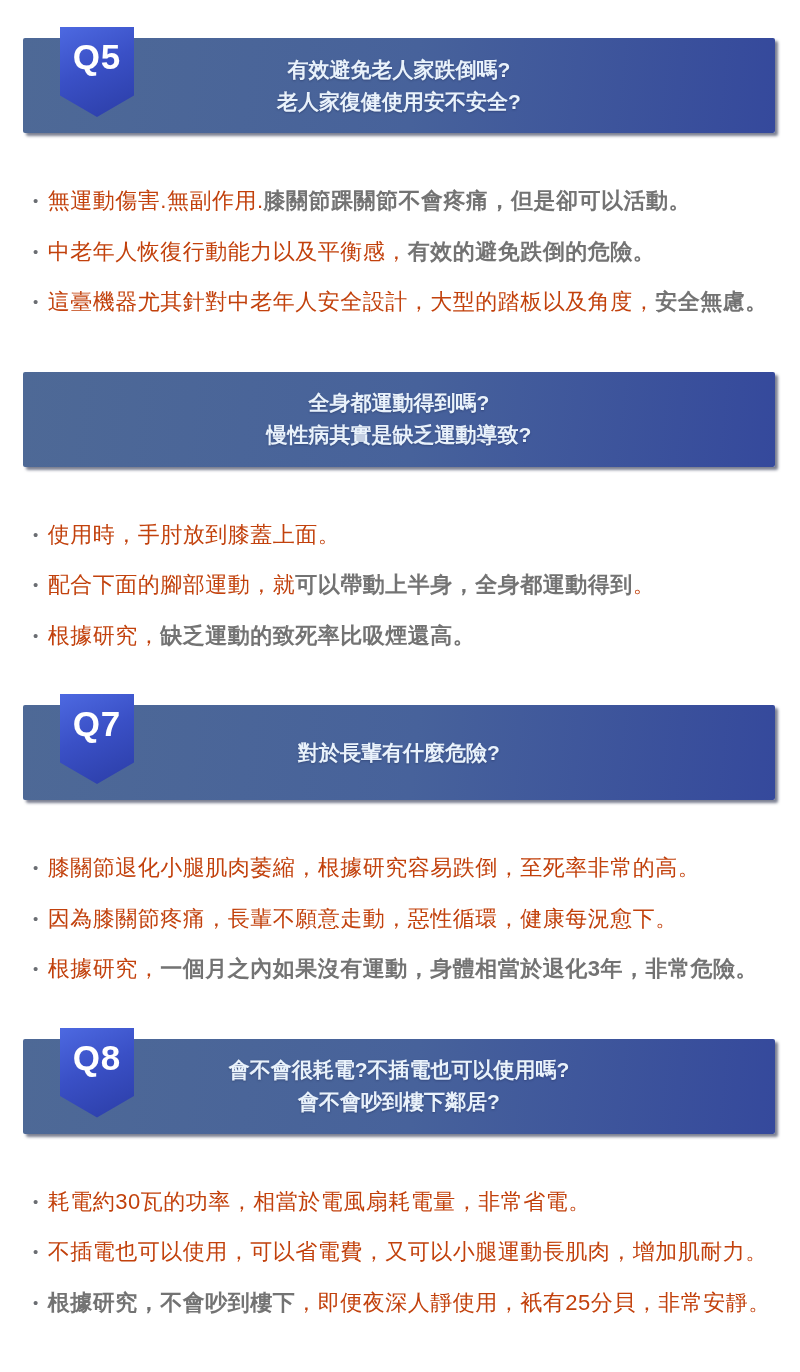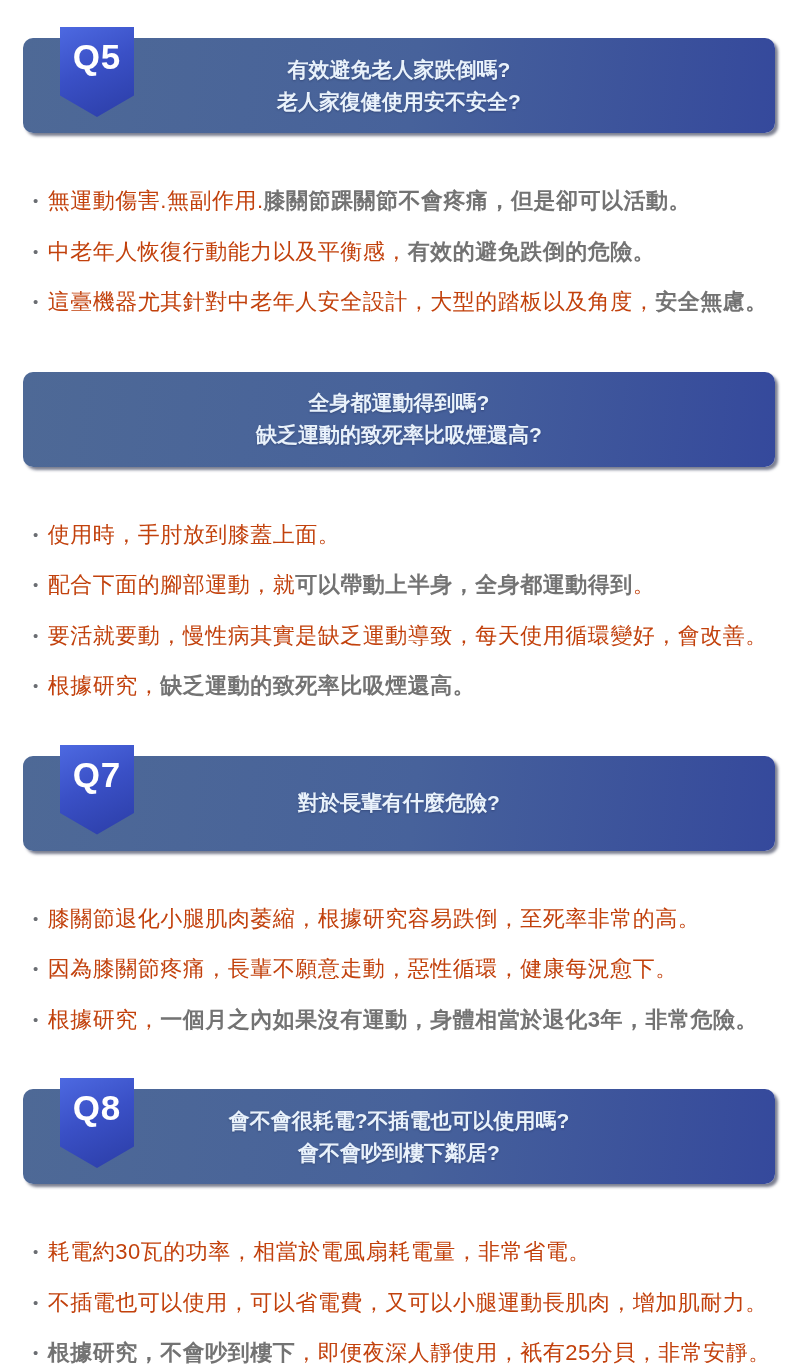--- a/index.html
+++ b/index.html
@@ -9,21 +9,21 @@
     overflow:hidden;
     background:#ffffff;
     font-family:"Liberation Sans","DejaVu Sans",sans-serif;
   }
   .section{margin:0 0 56px 0;}
   .section:first-child .banner{margin-top:38px;}
   .banner{
     position:relative;
     margin-left:23px;
     width:752px;height:95px;
-    border-radius:10px;
+    border-radius:2px;
     background:linear-gradient(96deg,#4e6996 0%,#47629b 52%,#35499c 100%);
     box-shadow:3px 3px 3px rgba(14,22,54,0.55);
     display:flex;align-items:center;justify-content:center;
   }
   .badge{
     position:absolute;left:37px;top:-11px;
     width:74px;height:90px;
     background:linear-gradient(155deg,#4d69e1 0%,#3a50c6 45%,#2b3da6 100%);
     clip-path:polygon(0 0,100% 0,100% 76%,50% 100%,0 76%);
     color:#ffffff;
@@ -82,27 +82,26 @@
         <li><span class="seg">無運動傷害.無副作用.</span><span class="seg b">膝關節踝關節不會疼痛，但是卻可以活動。</span></li>
         <li><span class="seg">中老年人恢復行動能力以及平衡感，</span><span class="seg b">有效的避免跌倒的危險。</span></li>
         <li><span class="seg">這臺機器尤其針對中老年人安全設計，大型的踏板以及角度，</span><span class="seg b">安全無慮。</span></li>
       </ul>
   </div>
 
   <div class="section">
     <div class="banner">
       <div class="title">
         <span class="title-line">全身都運動得到嗎?</span>
-        <span class="title-line">缺乏運動的致死率比吸煙還高?</span>
+        <span class="title-line">慢性病其實是缺乏運動導致?</span>
       </div>
     </div>
     <ul class="bullets">
         <li><span class="seg">使用時，手肘放到膝蓋上面。</span></li>
         <li><span class="seg">配合下面的腳部運動，就</span><span class="seg b">可以帶動上半身，全身都運動得到</span><span class="seg">。</span></li>
-        <li><span class="seg">要活就要動，慢性病其實是缺乏運動導致，每天使用循環變好，會改善。</span></li>
         <li><span class="seg">根據研究，</span><span class="seg b">缺乏運動的致死率比吸煙還高。</span></li>
       </ul>
   </div>
 
   <div class="section">
     <div class="banner">
       <span class="badge">Q7</span>
       <div class="title">
         <span class="title-line">對於長輩有什麼危險?</span>
       </div>

